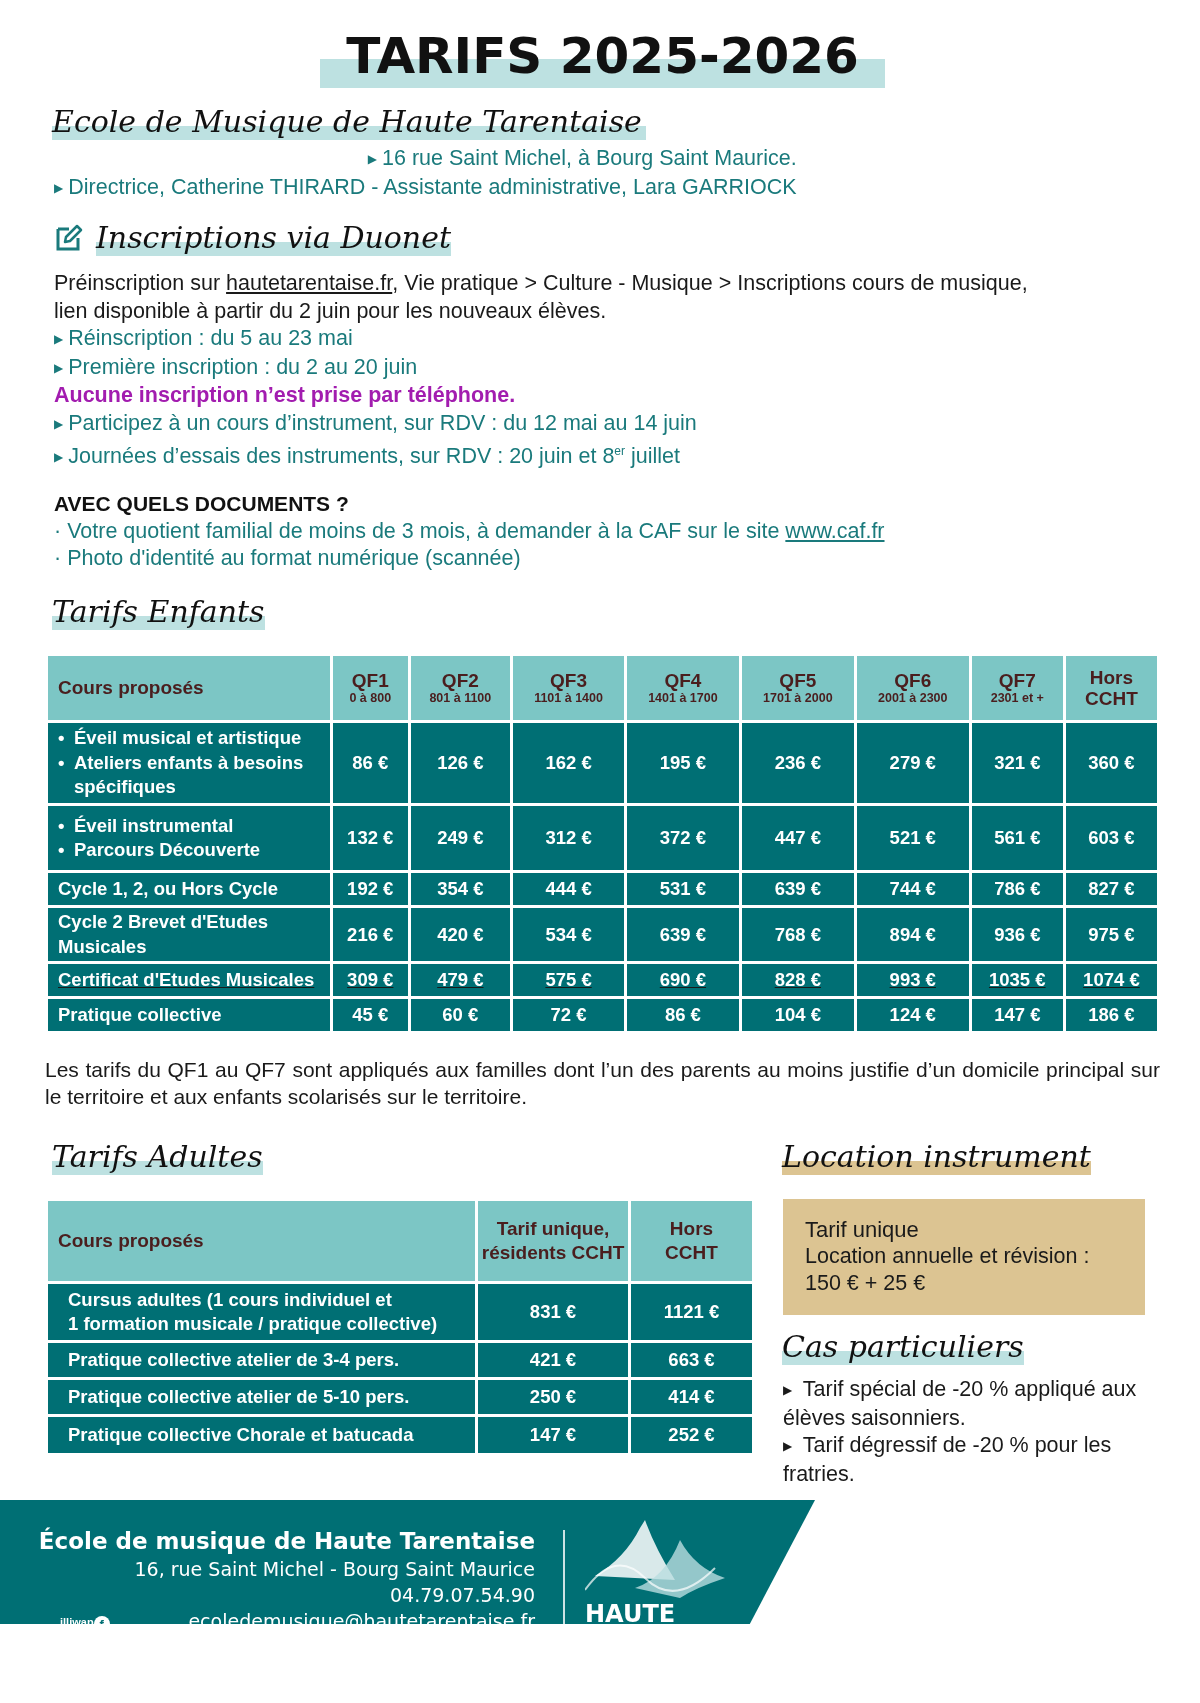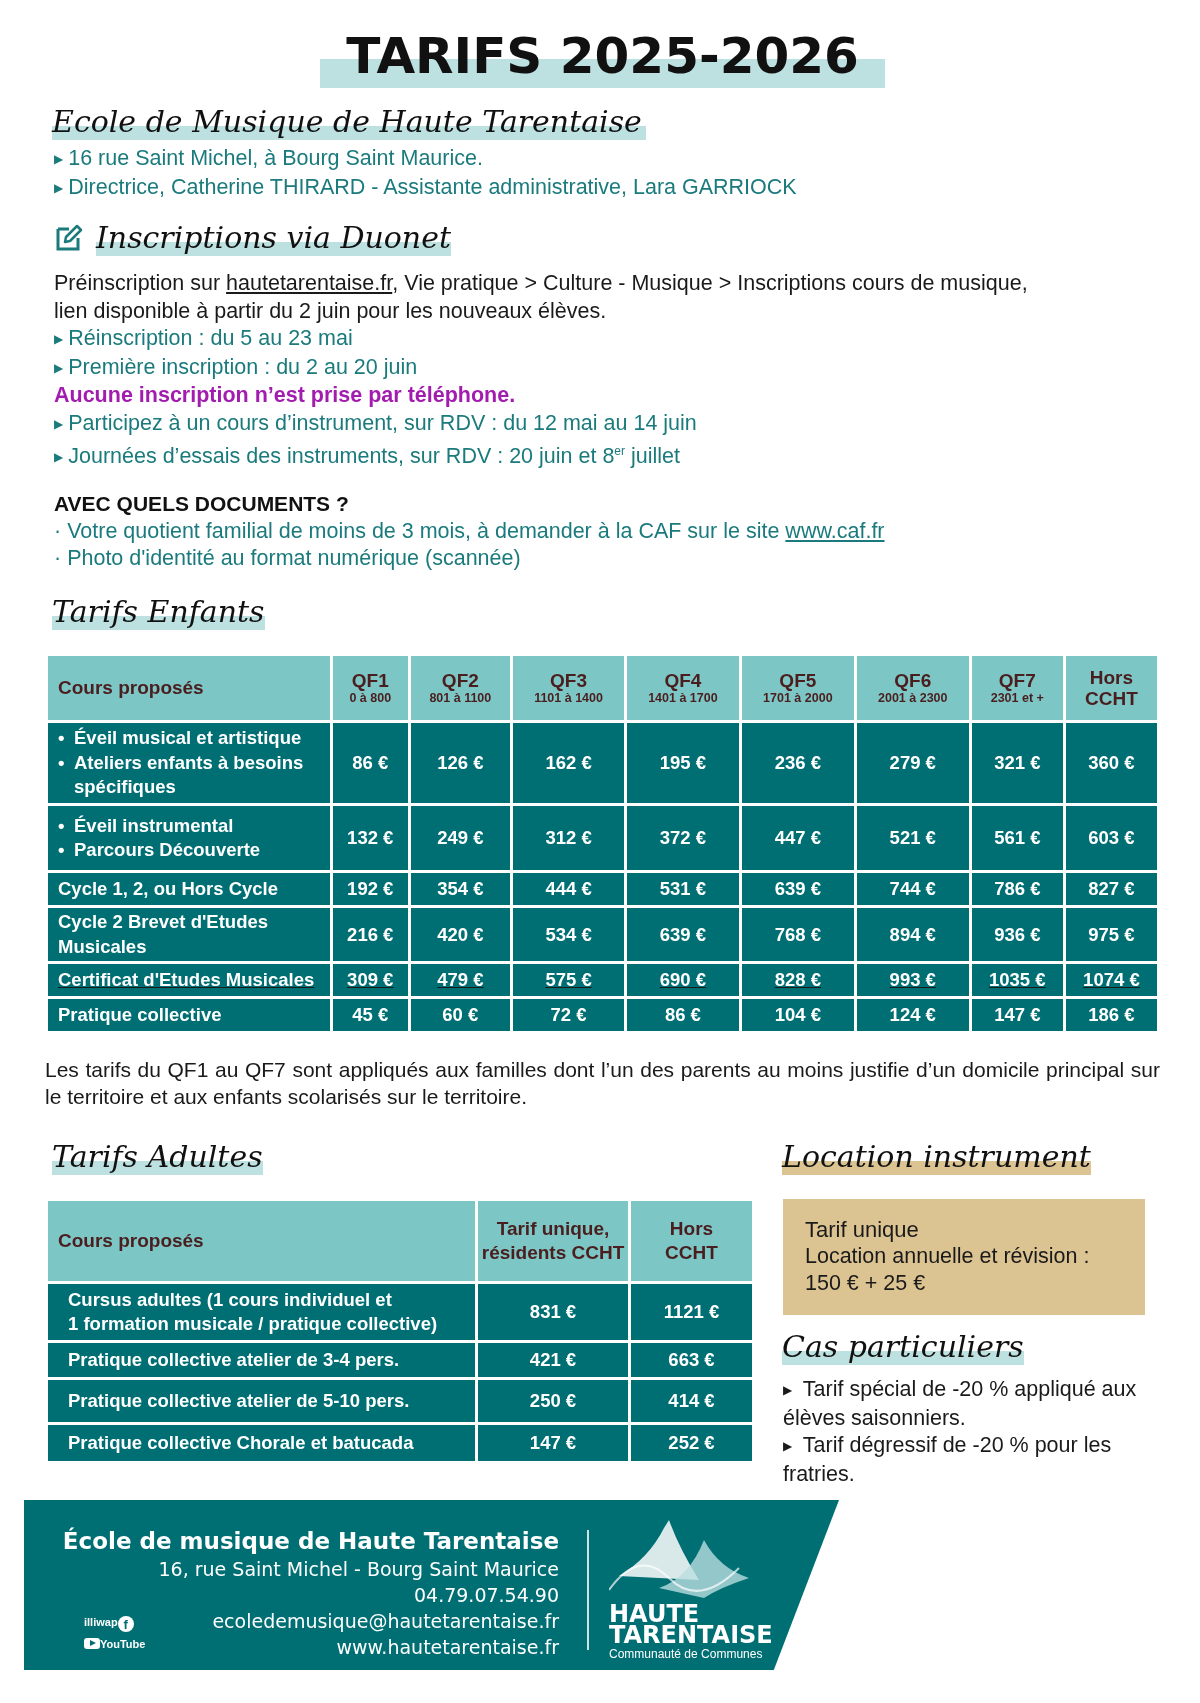--- a/index.html
+++ b/index.html
@@ -14,21 +14,21 @@
   .script .hl { position: absolute; left: 0; right: 0; bottom: 2px; height: 14px; background: #bde1e1; z-index: 0; }
   .script .hl.gold { background: #dcc492; }
   .script span.t { position: relative; z-index: 1; }
 
   .teal { color: #1a7a7c; }
   .txt { font-family: "Liberation Sans", sans-serif; font-size: 21.5px; line-height: 27.5px; }
   .tri { display: inline-block; font-size: 12px; vertical-align: 2px; margin-right: 5px; color: #1a7a7c; }
   .tri.dark { color: #1a1a1a; }
 
   .sec-school { position: absolute; left: 52px; top: 102px; }
-  .school-lines { position: absolute; left: 54px; top: 145px; }
+  .school-lines { position: absolute; left: 54px; top: 145px; text-align: right; }
   .sec-insc { position: absolute; left: 54px; top: 218px; display: flex; align-items: center; }
   .edit-icon { width: 30px; height: 30px; margin-right: 12px; }
   .insc-body { position: absolute; left: 54px; top: 270px; width: 1110px; }
   .link { text-decoration: underline; }
   .bold-teal { font-weight: bold; color: #a21caf; }
   .docs { position: absolute; left: 54px; top: 490px; }
   .docs-title { font-weight: bold; font-size: 21px; color: #111; }
 
   .sec-enf { position: absolute; left: 52px; top: 592px; }
   table { border-collapse: separate; border-spacing: 3px; }
@@ -48,21 +48,21 @@
   .sec-adu { position: absolute; left: 52px; top: 1137px; }
   .t-adu { position: absolute; left: 45px; top: 1198px; width: 710px; }
   .t-adu td.first { line-height: 24px; padding-left: 20px; }
 
   .sec-loc { position: absolute; left: 782px; top: 1137px; }
   .loc-box { position: absolute; left: 783px; top: 1199px; width: 362px; height: 116px; background: #dcc492; padding: 17px 22px; font-size: 21.5px; line-height: 27px; color: #1a1a1a; }
   .loc-box .b { font-weight: normal; font-size: 22px; }
   .sec-cas { position: absolute; left: 782px; top: 1327px; }
   .cas-body { position: absolute; left: 783px; top: 1376px; width: 370px; font-size: 21.5px; line-height: 27.5px; color: #1a1a1a; }
 
-  .footer { position: absolute; left: 0; top: 1500px; width: 815px; height: 170px; background: #006f74; clip-path: polygon(0 0, 100% 0, 92% 100%, 0 100%); margin-left: 24px; }
+  .footer { position: absolute; left: 0; top: 1500px; width: 815px; height: 124px; background: #006f74; clip-path: polygon(0 0, 100% 0, 92% 100%, 0 100%); }
   .f-text { position: absolute; right: 280px; top: 26px; text-align: right; color: #fff; }
   .f-name { font-weight: bold; font-size: 23px; line-height: 30px; font-family: "DejaVu Sans", sans-serif; }
   .f-line { font-size: 19px; line-height: 26px; font-family: "DejaVu Sans", sans-serif; }
   .f-sep { position: absolute; left: 563px; top: 30px; width: 2px; height: 120px; background: #ffffff; opacity: 0.8; }
   .f-social { position: absolute; left: 60px; top: 116px; color: #fff; font-size: 11px; }
   .f-social div { display: flex; align-items: flex-start; height: 22px; }
   .fb { width: 16px; height: 16px; border-radius: 50%; background: #fff; color: #006f74; font-weight: bold; font-size: 13px; text-align: center; line-height: 17px; }
   .yt { width: 16px; height: 11px; border-radius: 3px; background: #fff; position: relative; }
   .yt::after { content: ""; position: absolute; left: 6px; top: 2px; border-left: 6px solid #006f74; border-top: 3.5px solid transparent; border-bottom: 3.5px solid transparent; }
   .logo { position: absolute; left: 585px; top: 18px; width: 160px; }
@@ -252,21 +252,21 @@
         <td>831 €</td>
         <td>1121 €</td>
       </tr>
       <tr style="height: 34px;">
         <td class="first">
           <div>Pratique collective atelier de 3-4 pers.</div>
         </td>
         <td>421 €</td>
         <td>663 €</td>
       </tr>
-      <tr style="height: 42px;">
+      <tr style="height: 34px;">
         <td class="first">
           <div>Pratique collective atelier de 5-10 pers.</div>
         </td>
         <td>250 €</td>
         <td>414 €</td>
       </tr>
       <tr style="height: 36px; border-radius: 8px;">
         <td class="first">
           <div>Pratique collective Chorale et batucada</div>
         </td>

